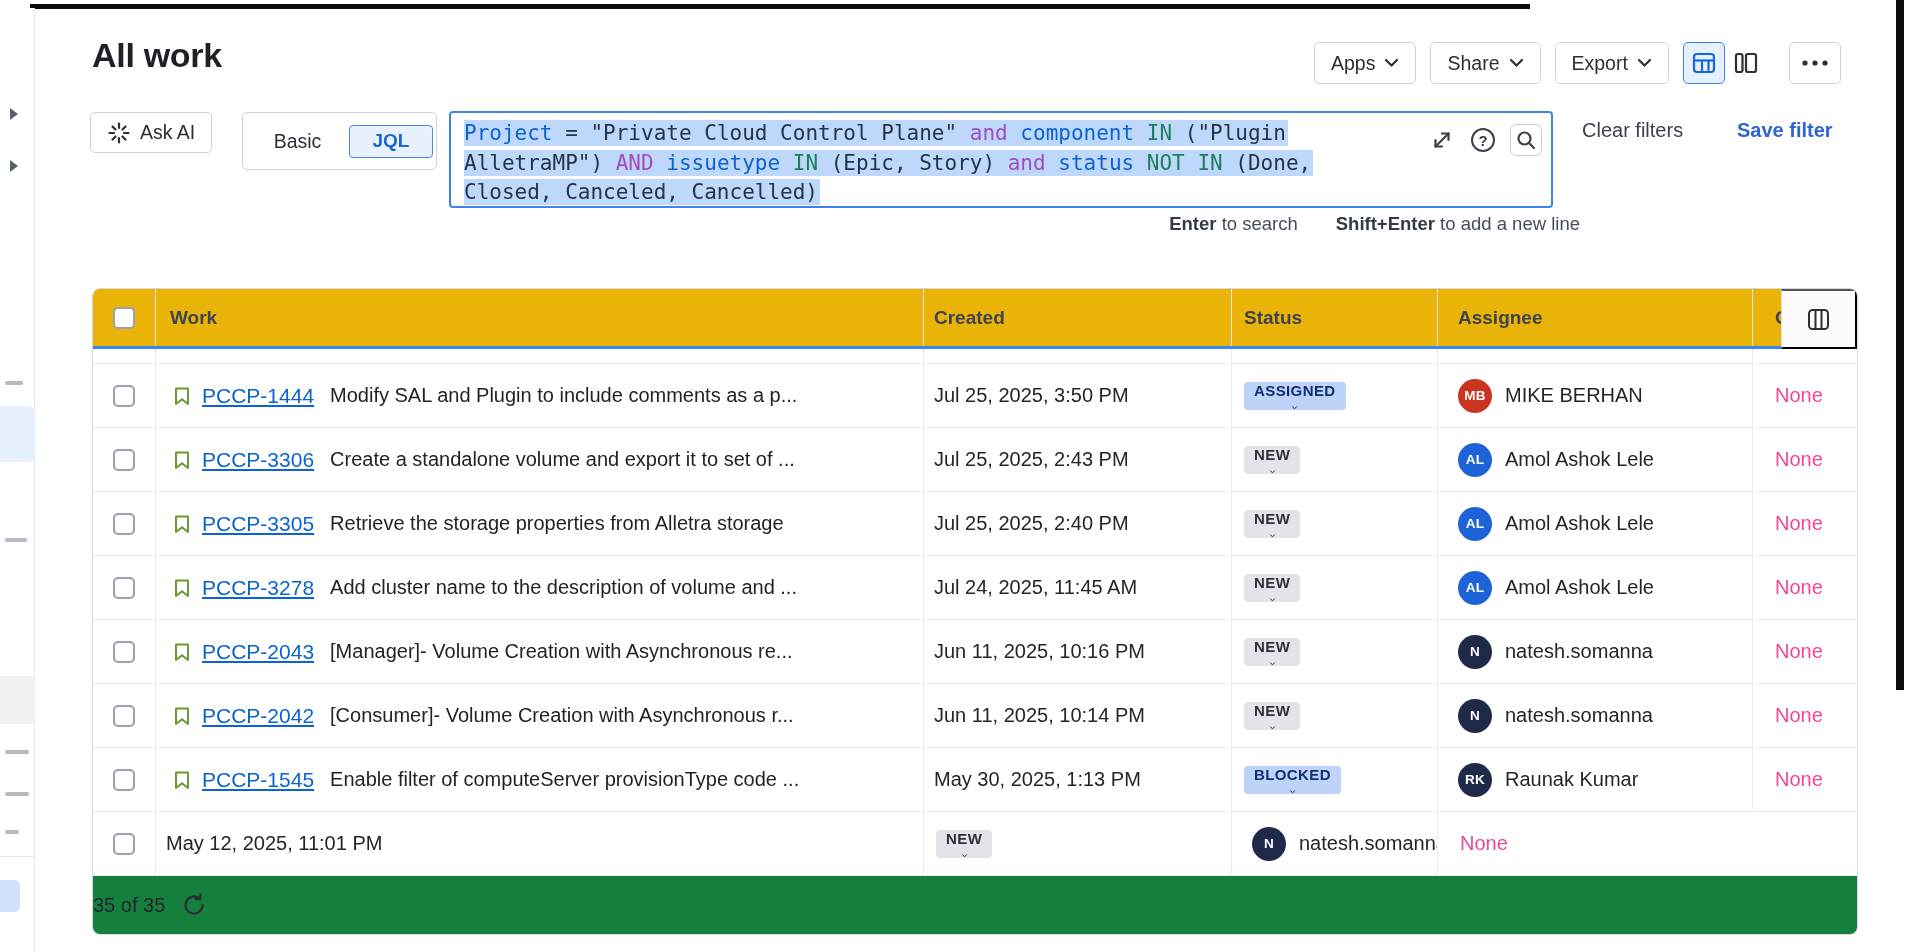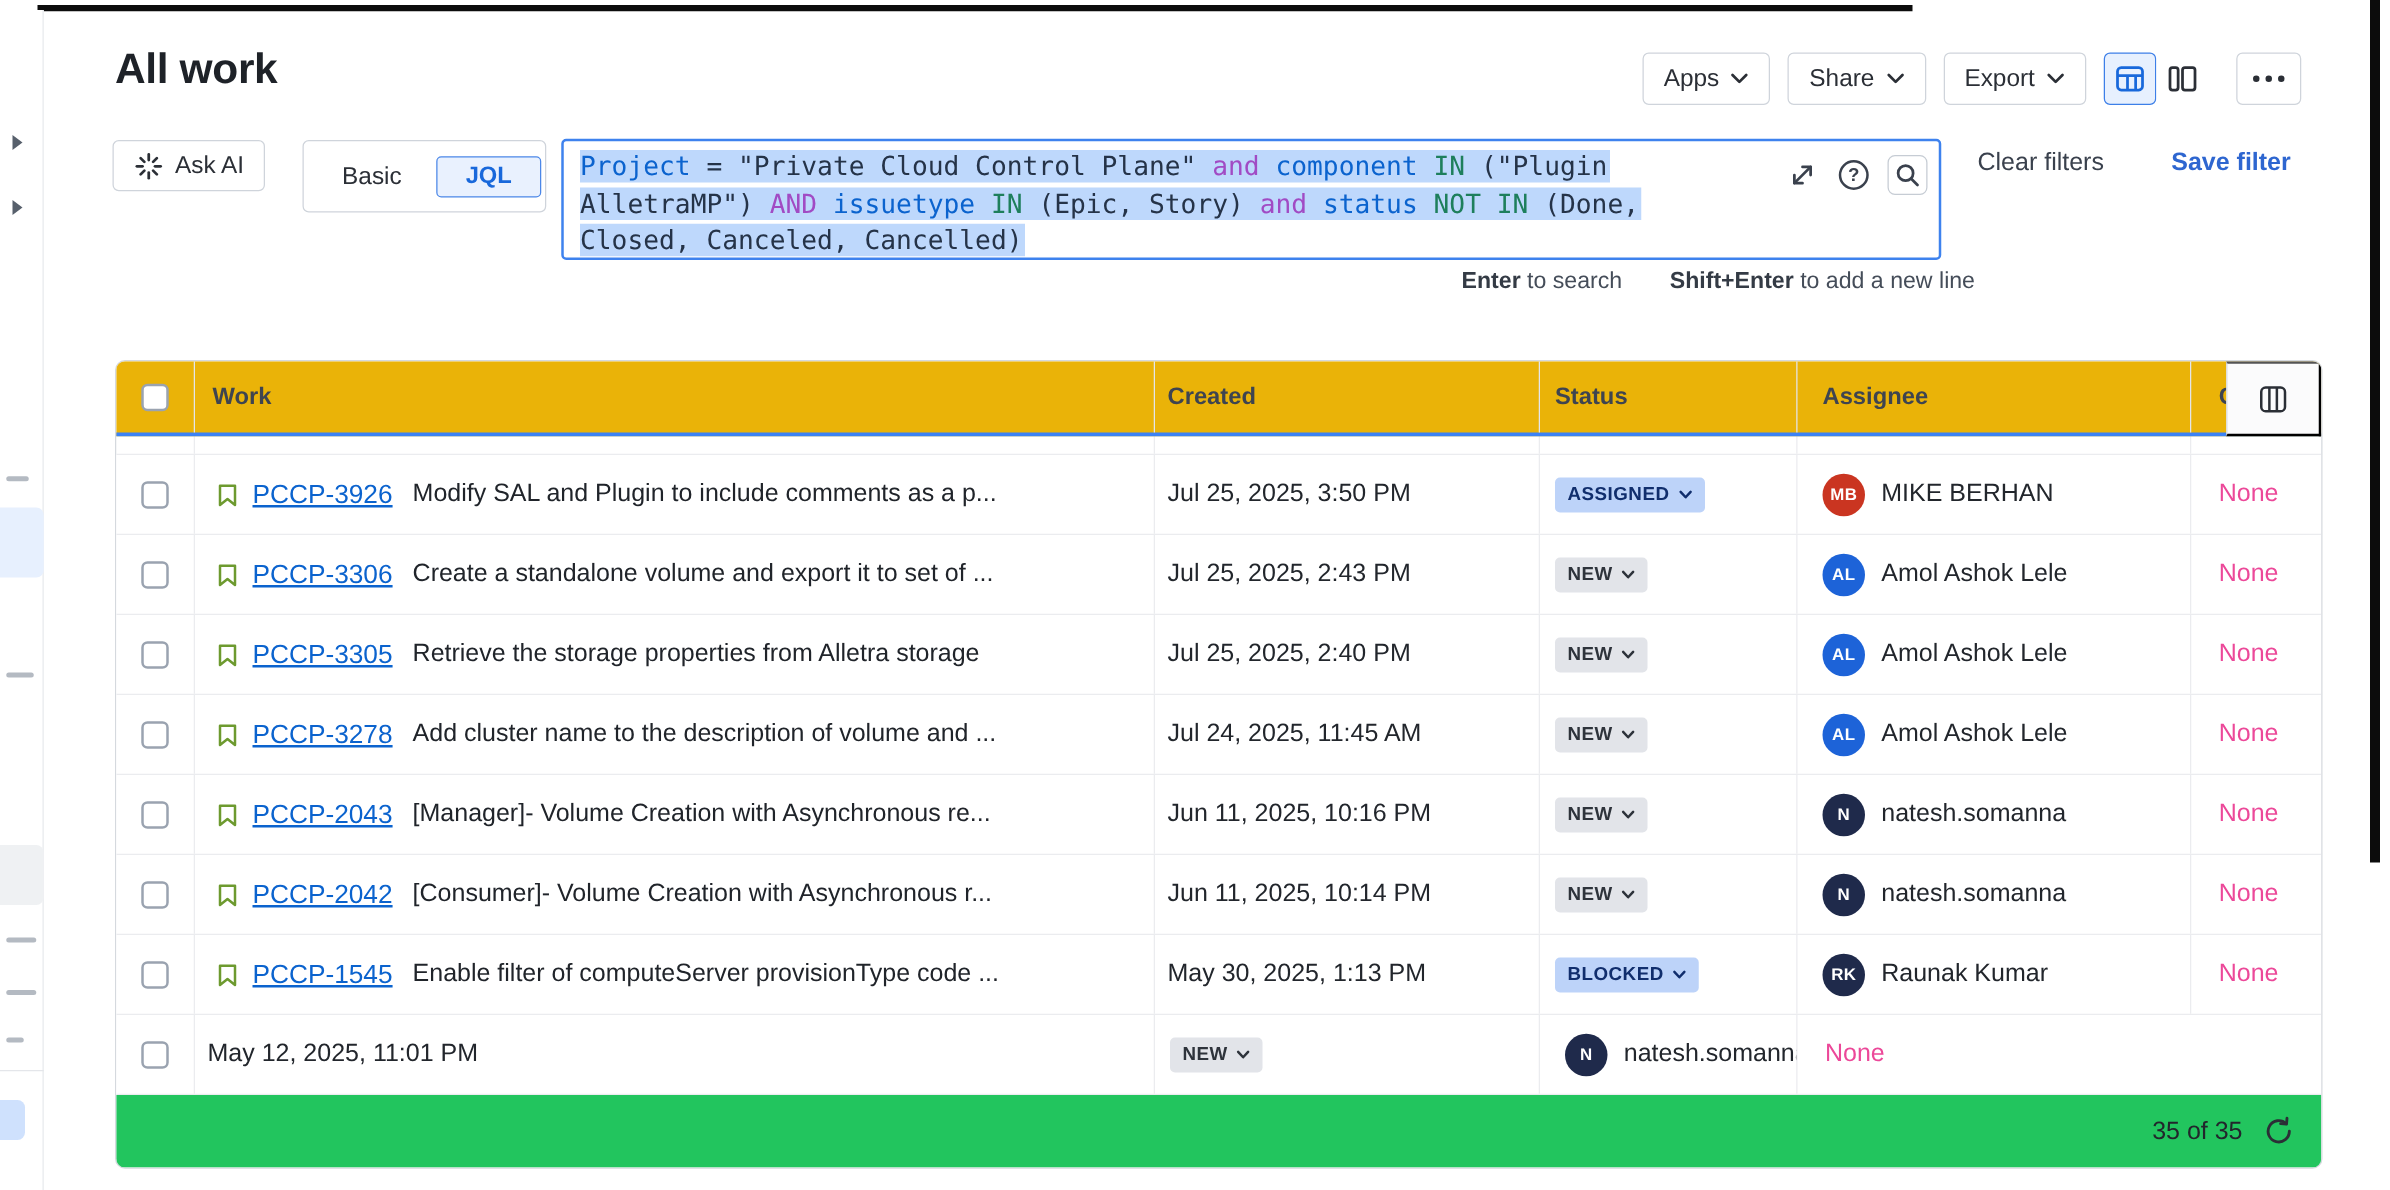--- a/index.html
+++ b/index.html
@@ -73,26 +73,26 @@
   .c-last { padding-left:22px; }
   .sliver { height:15px; border-bottom:1px solid #EBECEF; }
   .trow { height:64px; border-bottom:1px solid #EBECEF; background:#fff; }
   .trow .cell { height:100%; }
   .checkbox { width:22px; height:22px; border:2px solid #9AA3B0; border-radius:5px; background:#fff; cursor:pointer; flex:none; }
   .type-icon { width:24px; height:24px; flex:none; display:flex; align-items:center; justify-content:center; }
   .key { font-size:21px; color:#0B63CE; text-decoration:underline; margin-left:8px; cursor:pointer; white-space:nowrap; }
   .title { font-size:20px; color:#20242A; margin-left:16px; white-space:nowrap; }
   .c-created span, .aname, .c-last span { font-size:20px; color:#22262C; white-space:nowrap; }
   .c-last span { color:#ec4899; }
-  .badge { display:inline-flex; align-items:center; gap:7px; height:28px; padding:0 10px; border-radius:4px; font-size:15px; font-weight:700; letter-spacing:0.4px; cursor:pointer; }
+  .badge { display:inline-flex; align-items:center; gap:7px; height:28px; padding:0 10px; border-radius:4px; font-size:15px; font-weight:700; letter-spacing:0.4px; cursor:pointer;flex-direction:column; }
   .badge.blue { background:#BDD3F9; color:#112E6D; }
   .badge.gray { background:#E2E4E9; color:#2E333B; }
   .avatar { width:34px; height:34px; border-radius:50%; color:#fff; font-size:13.5px; font-weight:700; display:flex; align-items:center; justify-content:center; margin-right:13px; flex:none; letter-spacing:0.3px; }
   .columns-btn { position:absolute; right:0; top:0; width:76px; height:60px; background:#FBFBFC; border-left:1px solid #D9DCE1; display:flex; align-items:center; justify-content:center; cursor:pointer; }
-  .tfoot { height:58px; display:flex; align-items:center; justify-content:flex-end; padding-right:20px; gap:15px; background:#22c55e; }
+  .tfoot { height:58px; display:flex; align-items:center; justify-content:flex-start; padding-right:20px; gap:15px; background:#15803d; }
   .foot-count { font-size:20px; color:#22262C; }
   .refresh { width:28px; height:28px; display:flex; align-items:center; justify-content:center; cursor:pointer; color:#2B2F36; }
 </style>
 </head>
 <body>
 
 <div class="stage">
   <div class="top-line"></div>
   <div class="right-line"></div>
 
@@ -235,21 +235,21 @@
     <div class="cell c-check">
             <span class="checkbox"></span>
           </div>
     <div class="cell c-work">
       <span class="type-icon story">
         <svg width="22" height="22" viewBox="0 0 22 22" fill="none" stroke="#6D9A2F" stroke-width="2" stroke-linejoin="round">
                 <path d="M5 3.5h12v15.5l-6-4.8-6 4.8z"></path>
               </svg>
       </span>
 
-      <a class="key">PCCP-3926</a>
+      <a class="key">PCCP-1444</a>
       <span class="title">Modify SAL and Plugin to include comments as a p...</span>
     </div>
     <div class="cell c-created">
             <span>Jul 25, 2025, 3:50 PM</span>
           </div>
     <div class="cell c-status">
       <span class="badge blue">
         <span class="badge-label">ASSIGNED</span>
         <svg width="11" height="8" viewBox="0 0 11 8">
                 <polyline points="1.5,1.5 5.5,5.8 9.5,1.5" fill="none" stroke="currentColor" stroke-width="2" stroke-linecap="round" stroke-linejoin="round"></polyline>

